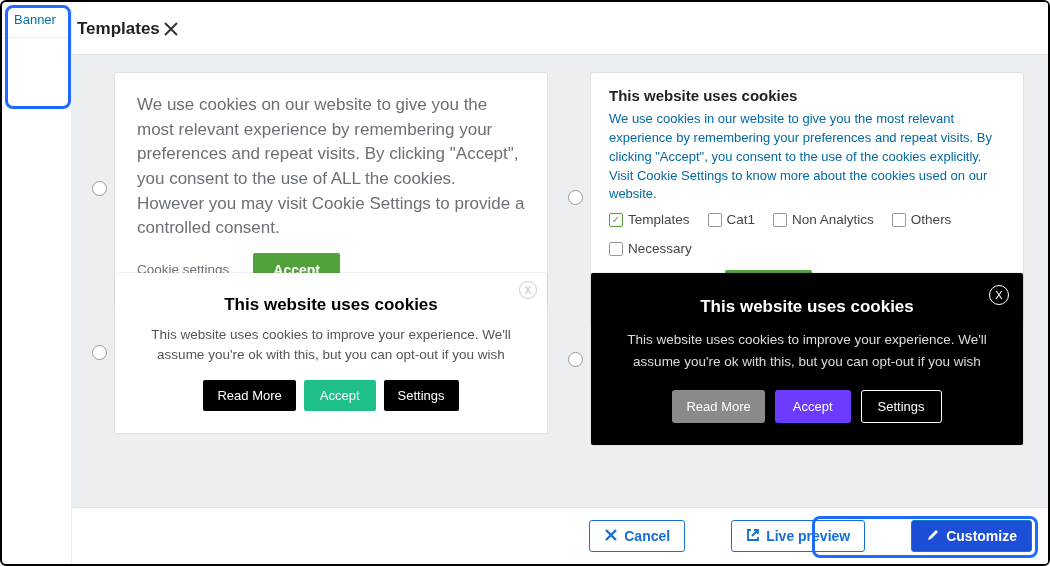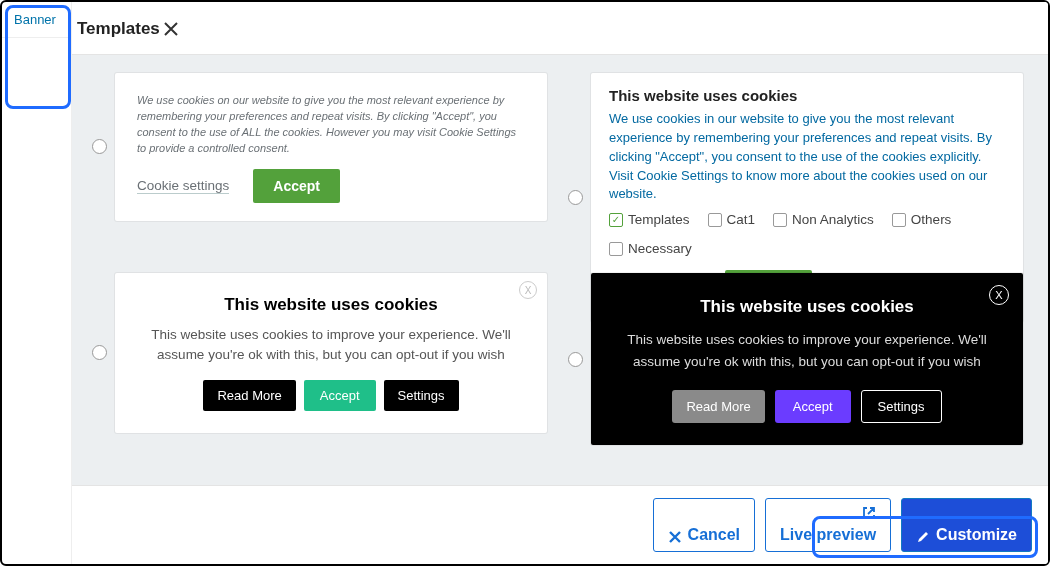--- a/index.html
+++ b/index.html
@@ -57,21 +57,21 @@
   .radio {
     width:15px; height:15px; border:1px solid #999; border-radius:50%;
     flex-shrink:0; margin-right:8px; cursor:pointer; background:#fff;
   }
   
   .card {
     background:#fff; border-radius:2px; position:relative;
     box-shadow:0 0 0 1px rgba(0,0,0,.05);
   }
   .c1 { width:432px; padding:20px 22px 18px; }
-  .c1 p { font-size:11px; color:#6a7075; line-height:1.45;font-style:italic; }
+  .c1 p { font-size:17px; color:#6a7075; line-height:1.45; }
   .c1 .row { margin-top:12px; display:flex; align-items:center; gap:24px; }
   .underlink { font-size:13.5px; color:#6a7075; border-bottom:1px solid #bcc; cursor:pointer; }
   .btn-g { background:#53a13b; color:#fff; font-size:14px; font-weight:600;
            padding:9px 20px; border:none; border-radius:2px; cursor:pointer; }
 
   .c2 { width:432px; padding:14px 18px 18px; }
   .c2 h3 { font-size:15px; font-weight:700; color:#222; margin-bottom:6px; }
   .c2 p  { font-size:13px; color:#0369a1; line-height:1.45;margin-top:6px; }
   .chkrow { margin-top:8px; display:flex; flex-wrap:wrap; gap:14px 18px; }
   .chk { display:flex; align-items:center; gap:5px; font-size:13.5px; color:#444; }
@@ -105,26 +105,26 @@
     width:20px; height:20px; border:1px solid #fff; border-radius:50%;
     color:#fff; font-size:11px; display:flex; align-items:center; justify-content:center;
     cursor:pointer;
   }
 
   .footer {
     background:#fff; border-top:1px solid #e4e4e4;
     padding:12px 16px; display:flex; justify-content:flex-end; gap:10px;
   }
   .ftr-btn {
-    display:flex; align-items:flex-end; gap:6px;
-    padding:7px 14px; font-size:16px; font-weight:600;
-    border-radius:3px; cursor:pointer;
+    display:flex; align-items:flex-start; gap:6px;
+    padding:7px 14px; font-size:14px; font-weight:600;
+    border-radius:3px; cursor:pointer;margin-left:36px;
   }
   .cancel  { background:#fff; color:#166fd6; border:1px solid #166fd6; }
-  .preview { background:#fff; color:#166fd6; border:1px solid #166fd6;flex-direction:column; }
+  .preview { background:#fff; color:#166fd6; border:1px solid #166fd6; }
   .customize { background:#1d4ed8; color:#fff; border:1px solid #1279c3; }
   .ftr-highlight {
     position:absolute; right:10px; bottom:6px;
     width:226px; height:42px;
     border:3px solid #1f6bff; border-radius:8px;
     pointer-events:none;
   }
   svg.icon { width:14px; height:14px; }
 </style>
 </head>

